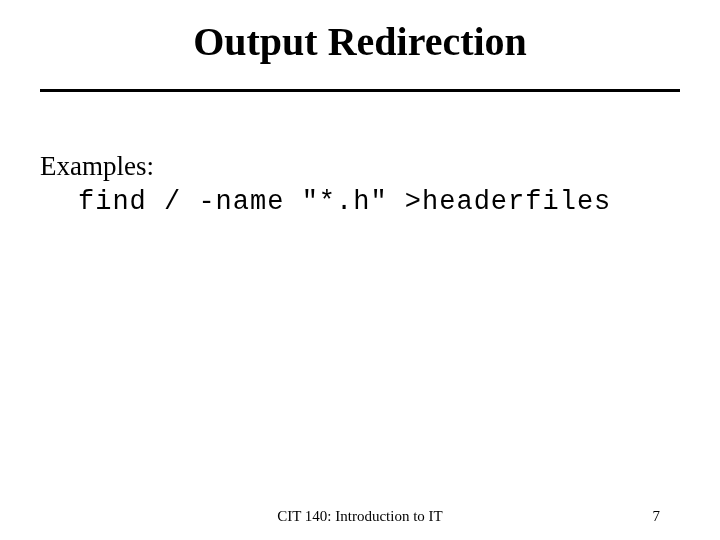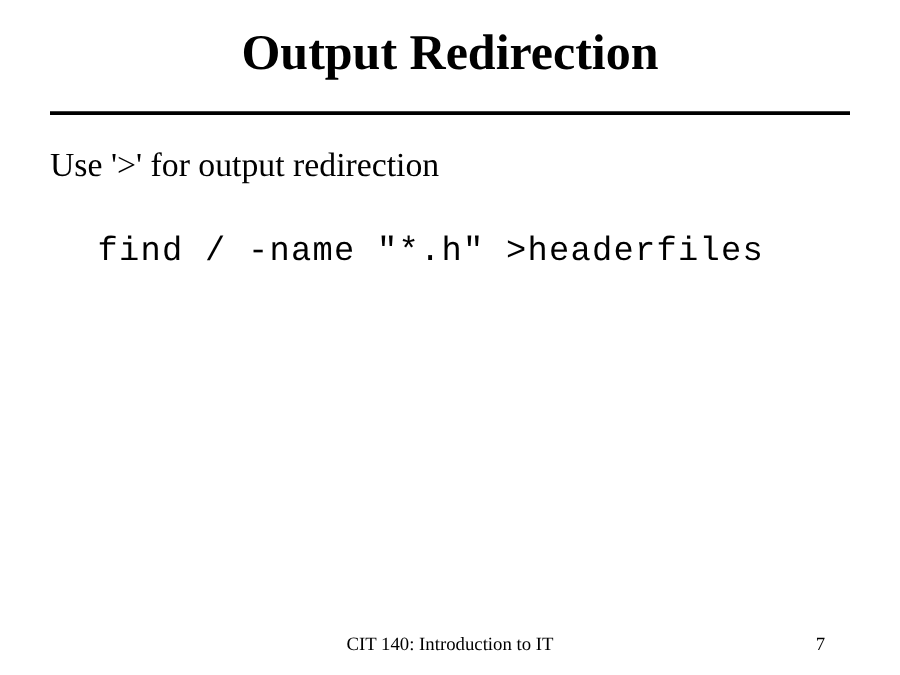--- a/index.html
+++ b/index.html
@@ -54,21 +54,21 @@
     right: 60px;
   }
 </style>
 </head>
 <body>
 
 <div class="title">Output Redirection</div>
 <hr class="rule">
 
 <div class="body">
-  <div class="line">Use '&gt;' for output redirection</div>
   <div class="gap"></div>
+  <div class="line">Examples:</div>
   <div class="line indent1c mono">find / -name "*.h" &gt;headerfiles</div>
 </div>
 
 <div class="footer">
   <span class="footer-center">CIT 140: Introduction to IT</span>
   <span class="footer-right">7</span>
 </div>
 
 </body></html>

